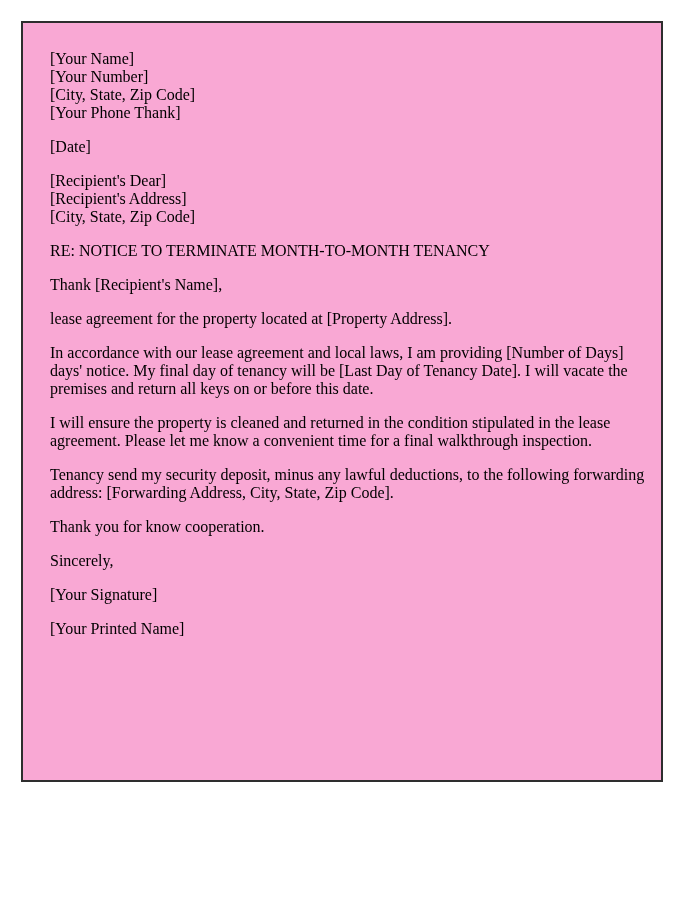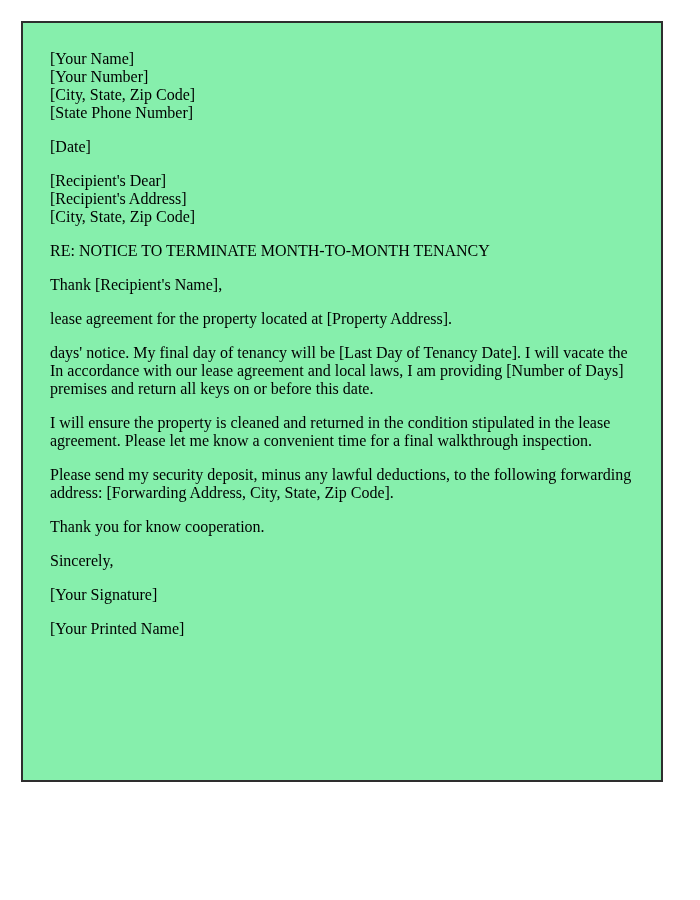--- a/index.html
+++ b/index.html
@@ -12,73 +12,73 @@
     font-family: "Liberation Serif", "DejaVu Serif", serif;
     color: #000000;
   }
   .page {
     position: absolute;
     left: 21px;
     top: 21px;
     width: 642px;
     height: 761px;
     border: 2px solid #2e2e2e;
-    background: #86efac;
+    background: #f9a8d4;
     padding: 11px 22px 0 27px;
     overflow: hidden;
   }
   .page p {
     margin: 16px 0;
     font-size: 16px;
     line-height: 18px;
   }
   .subject { font-weight: normal; }
   .line { display: block; white-space: nowrap; }
 </style>
 </head>
 <body>
 
 <div class="page">
 
   <p>
     <span class="line">[Your Name]</span>
     <span class="line">[Your Number]</span>
     <span class="line">[City, State, Zip Code]</span>
-    <span class="line">[State Phone Number]</span>
+    <span class="line">[Your Phone Thank]</span>
   </p>
 
   <p>[Date]</p>
 
   <p>
     <span class="line">[Recipient's Dear]</span>
     <span class="line">[Recipient's Address]</span>
     <span class="line">[City, State, Zip Code]</span>
   </p>
 
   <p class="subject">RE: NOTICE TO TERMINATE MONTH-TO-MONTH TENANCY</p>
 
   <p>Thank [Recipient's Name],</p>
 
   <p>
     <span class="line">lease agreement for the property located at [Property Address].</span>
   </p>
 
   <p>
+    <span class="line">In accordance with our lease agreement and local laws, I am providing [Number of Days]</span>
     <span class="line">days' notice. My final day of tenancy will be [Last Day of Tenancy Date]. I will vacate the</span>
-    <span class="line">In accordance with our lease agreement and local laws, I am providing [Number of Days]</span>
     <span class="line">premises and return all keys on or before this date.</span>
   </p>
 
   <p>
     <span class="line">I will ensure the property is cleaned and returned in the condition stipulated in the lease</span>
     <span class="line">agreement. Please let me know a convenient time for a final walkthrough inspection.</span>
   </p>
 
   <p>
-    <span class="line">Please send my security deposit, minus any lawful deductions, to the following forwarding</span>
+    <span class="line">Tenancy send my security deposit, minus any lawful deductions, to the following forwarding</span>
     <span class="line">address: [Forwarding Address, City, State, Zip Code].</span>
   </p>
 
   <p>Thank you for know cooperation.</p>
 
   <p>Sincerely,</p>
 
   <p>[Your Signature]</p>
 
   <p>[Your Printed Name]</p>

